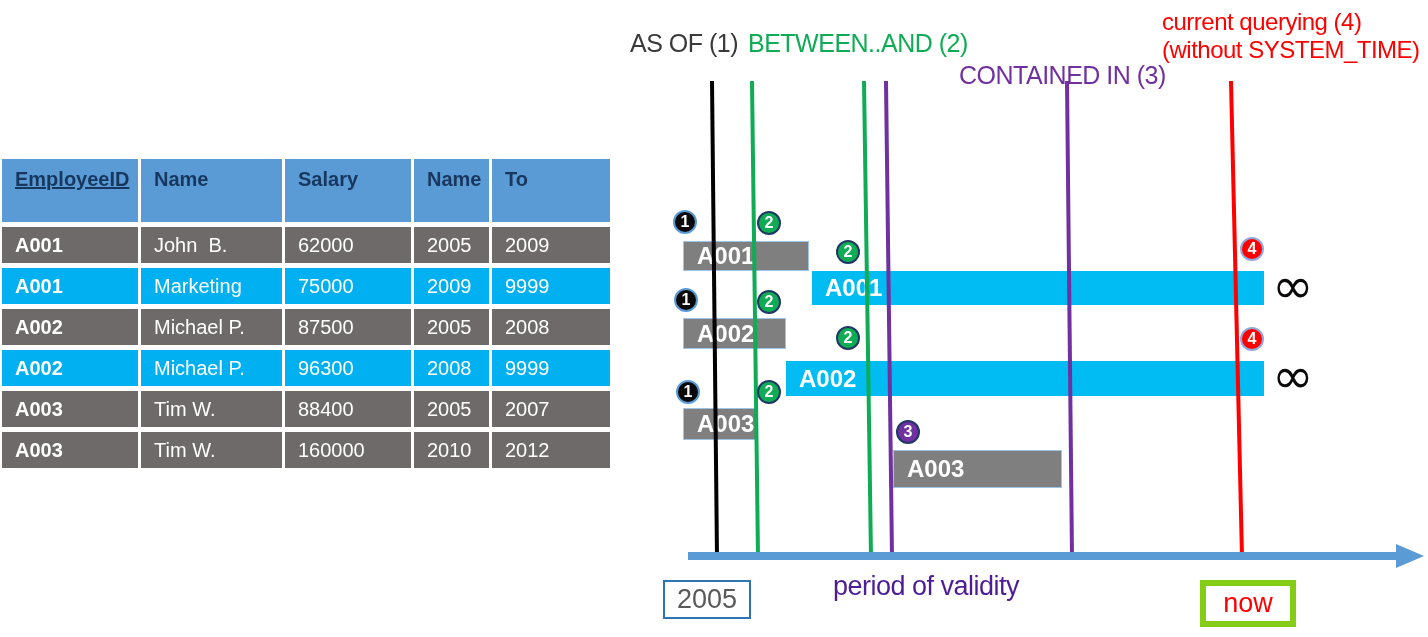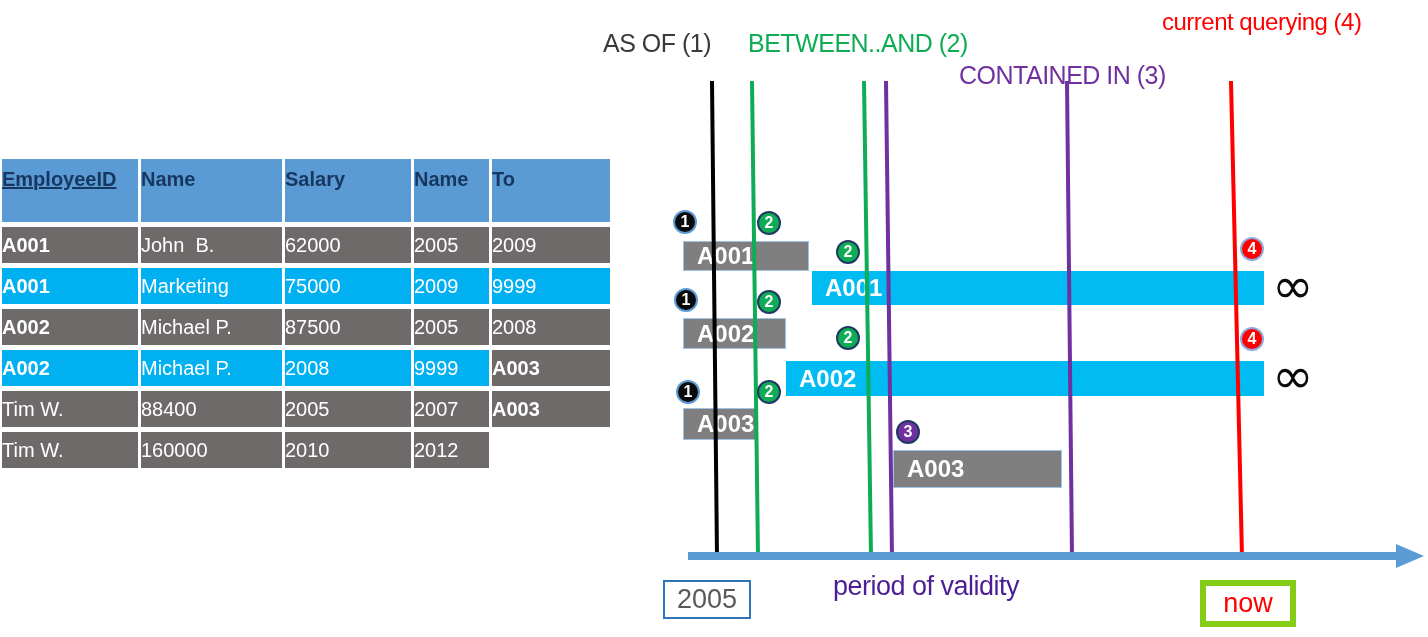--- a/index.html
+++ b/index.html
@@ -9,34 +9,34 @@
   }
   
   .tbl{
     position:absolute;left:2px;top:159px;
     display:grid;
     grid-template-columns:136px 141px 126px 75px 118px;
     grid-template-rows:63px 36px 36px 36px 36px 36px 36px;
     gap:5px 3px;
   }
   .cell{
-    font-size:20px;display:flex;align-items:center;
+    padding-left:13px;font-size:20px;display:flex;align-items:center;
     white-space:pre-wrap;overflow:hidden;
   }
   .th{
     background:#5B9BD5;color:#17375E;font-weight:bold;
     align-items:flex-start;padding-top:9px;
   }
   .th.u span{text-decoration:underline;}
   .td{background:#6E6A6A;color:#fff;}
   .td.hl{background:#00B0F0;}
   .td.key{font-weight:bold;}
   
   .legend-item{position:absolute;font-size:25px;letter-spacing:-0.5px;white-space:nowrap;}
-  .lg-asof{left:603px;top:29px;color:#3a3a3a;}
+  .lg-asof{left:630px;top:29px;color:#3a3a3a;}
   .lg-between{left:748px;top:29px;color:#0FAC55;}
   .lg-contained{left:959px;top:29px;color:#7030A0;margin-top:32px;}
   .lg-current{left:1162px;top:8px;color:#FF0000;font-size:24px;line-height:28px;}
   
   .bar{
     position:absolute;z-index:1;display:flex;align-items:center;
     color:#fff;font-weight:bold;font-size:24px;padding-left:13px;box-sizing:border-box;
   }
   .bar.gray{background:#7F7F7F;border:1px solid #9DC3E6;}
   .bar.cyan{background:#00BCF2;}
@@ -94,20 +94,21 @@
     <div class="cell td hl">9999</div>
 
     <div class="cell td key">A002</div>
     <div class="cell td">Michael P.</div>
     <div class="cell td">87500</div>
     <div class="cell td">2005</div>
     <div class="cell td">2008</div>
 
     <div class="cell td hl key">A002</div>
     <div class="cell td hl">Michael P.</div>
+    <div class="cell td hl">96300</div>
     <div class="cell td hl">2008</div>
     <div class="cell td hl">9999</div>
 
     <div class="cell td key">A003</div>
     <div class="cell td">Tim W.</div>
     <div class="cell td">88400</div>
     <div class="cell td">2005</div>
     <div class="cell td">2007</div>
 
     <div class="cell td key">A003</div>
@@ -115,20 +116,21 @@
     <div class="cell td">160000</div>
     <div class="cell td">2010</div>
     <div class="cell td">2012</div>
   </div>
 
   <div class="legend-item lg-asof">AS OF (1)</div>
   <div class="legend-item lg-between">BETWEEN..AND (2)</div>
   <div class="legend-item lg-contained">CONTAINED IN (3)</div>
   <div class="legend-item lg-current">
     <div>current querying (4)</div>
+    <div>(without SYSTEM_TIME)</div>
   </div>
 
   <div class="bar gray" style="left:683px;top:241px;width:126px;height:30px;">
       <span>A001</span>
     </div>
   <div class="bar cyan" style="left:812px;top:271px;width:452px;height:34px;">
       <span>A001</span>
     </div>
   <div class="bar gray" style="left:683px;top:318px;width:103px;height:31px;">
       <span>A002</span>

